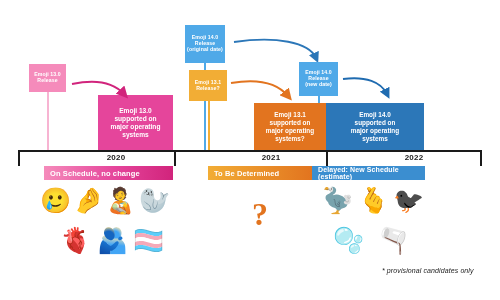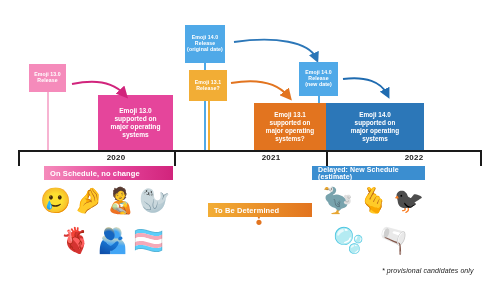--- a/index.html
+++ b/index.html
@@ -155,21 +155,21 @@
   <div class="tick" style="left:480px;top:150px;height:16px;"></div>
 
   <div class="yearlbl" style="left:18px;top:153px;width:156px;">2020</div>
   <div class="yearlbl" style="left:176px;top:153px;width:150px;">2021</div>
   <div class="yearlbl" style="left:328px;top:153px;width:132px;">2022</div>
 
   <div class="statusbar" style="left:44px;top:166px;width:129px;background:linear-gradient(90deg,#f58bbb 0%,#e5459b 55%,#d1247c 100%);">
     <span>On Schedule, no change</span>
   </div>
 
-  <div class="statusbar" style="left:208px;top:166px;width:104px;background:linear-gradient(90deg,#f2ad35 0%,#e2741f 100%);margin-top:37px;">
+  <div class="statusbar" style="left:208px;top:166px;width:104px;background:linear-gradient(90deg,#f2ad35 0%,#e2741f 100%);">
     <span>To Be Determined</span>
   </div>
 
   <div class="statusbar" style="left:312px;top:166px;width:113px;background:#3b8ed0;font-size:7px;">
     <span>Delayed: New Schedule (estimate)</span>
   </div>
 
   <div class="emoji" style="left:40px;top:188px;font-size:25px;">🥲</div>
   <div class="emoji" style="left:73px;top:188px;font-size:25px;">🤌</div>
   <div class="emoji" style="left:105px;top:188px;font-size:25px;">🧑‍🍼</div>

